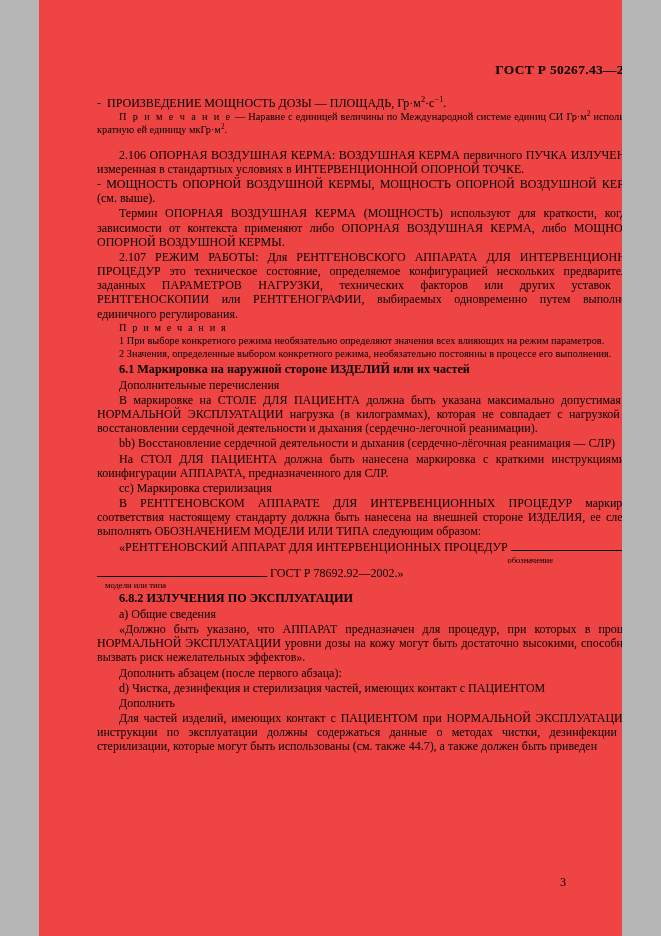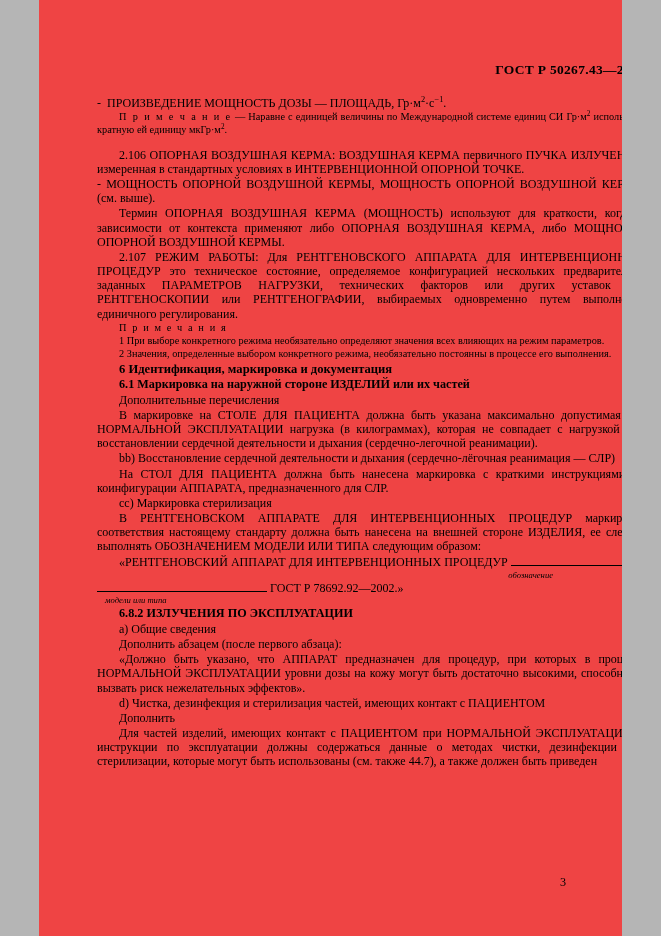--- a/index.html
+++ b/index.html
@@ -64,21 +64,20 @@
   .under {
     display: inline-block;
     border-bottom: 1px solid #000;
     height: 11px;
   }
   .u-long { width: 118px; }
   .u-mid  { width: 170px; }
   .caption {
     font-size: 8.6px;
     line-height: 1;
-    font-style: italic;
   }
   .cap-right { text-align: right; padding-right: 92px; }
   .cap-left  { padding-left: 8px; }
   sup { font-size: 70%; vertical-align: super; line-height: 0; }
   .pageno {
     position: absolute;
     right: 56px;
     bottom: 46px;
     font-size: 12.2px;
   }
@@ -108,21 +107,20 @@
     <p class="ind">Термин ОПОРНАЯ ВОЗДУШНАЯ КЕРМА (МОЩНОСТЬ) используют для краткости, когда в зависимости от контекста применяют либо ОПОРНАЯ ВОЗДУШНАЯ КЕРМА, либо МОЩНОСТЬ ОПОРНОЙ ВОЗДУШНОЙ КЕРМЫ.</p>
 
     <p class="ind">2.107  РЕЖИМ РАБОТЫ: Для РЕНТГЕНОВСКОГО АППАРАТА ДЛЯ ИНТЕРВЕНЦИОННЫХ ПРОЦЕДУР это техническое состояние, определяемое конфигурацией нескольких предварительно заданных ПАРАМЕТРОВ НАГРУЗКИ, технических факторов или других уставок для РЕНТГЕНОСКОПИИ или РЕНТГЕНОГРАФИИ, выбираемых одновременно путем выполнения единичного регулирования.</p>
 
     <p class="small gap-sm note-label" style="text-indent:22px">П р и м е ч а н и я</p>
 
     <p class="small" style="text-indent:22px">1 При выборе конкретного режима необязательно определяют значения всех влияющих на режим параметров.</p>
 
     <p class="small" style="text-indent:22px">2 Значения, определенные выбором конкретного режима, необязательно постоянны в процессе его выполнения.</p>
 
-    <h2 class="section gap-lg">6   Идентификация, маркировка и документация</h2>
 
     <h3 class="subsection gap-md">6.1  Маркировка на наружной стороне ИЗДЕЛИЙ или их частей</h3>
 
     <p class="ind gap-sm">Дополнительные перечисления</p>
 
 
     <p class="ind">В маркировке на СТОЛЕ ДЛЯ ПАЦИЕНТА должна быть указана максимально допустимая для НОРМАЛЬНОЙ ЭКСПЛУАТАЦИИ нагрузка (в килограммах), которая не совпадает с нагрузкой при восстановлении сердечной деятельности и дыхания (сердечно-легочной реанимации).</p>
 
     <p class="ind">bb)  Восстановление сердечной деятельности и дыхания (сердечно-лёгочная реанимация — СЛР)</p>
 
@@ -143,23 +141,23 @@
       <span class="under u-mid"></span>
       <span>ГОСТ Р 78692.92—2002.»</span>
     </p>
 
     <p class="caption cap-left">модели или типа</p>
 
     <h3 class="subsection gap-lg">6.8.2  ИЗЛУЧЕНИЯ ПО ЭКСПЛУАТАЦИИ</h3>
 
     <p class="ind gap-sm">а)   Общие сведения</p>
 
+    <p class="ind">«Должно быть указано, что АППАРАТ предназначен для процедур, при которых в процессе НОРМАЛЬНОЙ ЭКСПЛУАТАЦИИ уровни дозы на кожу могут быть достаточно высокими, способными вызвать риск нежелательных эффектов».</p>
+
     <p class="ind">Дополнить абзацем (после первого абзаца):</p>
-
-    <p class="ind">«Должно быть указано, что АППАРАТ предназначен для процедур, при которых в процессе НОРМАЛЬНОЙ ЭКСПЛУАТАЦИИ уровни дозы на кожу могут быть достаточно высокими, способными вызвать риск нежелательных эффектов».</p>
 
     <p class="ind">d)  Чистка, дезинфекция и стерилизация частей, имеющих контакт с ПАЦИЕНТОМ</p>
 
     <p class="ind">Дополнить</p>
 
     <p class="ind">Для частей изделий, имеющих контакт с ПАЦИЕНТОМ при НОРМАЛЬНОЙ ЭКСПЛУАТАЦИИ, в инструкции по эксплуатации должны содержаться данные о методах чистки, дезинфекции или стерилизации, которые могут быть использованы (см. также 44.7), а также должен быть приведен</p>
 
   </div>
 
   <div class="pageno">3</div>

